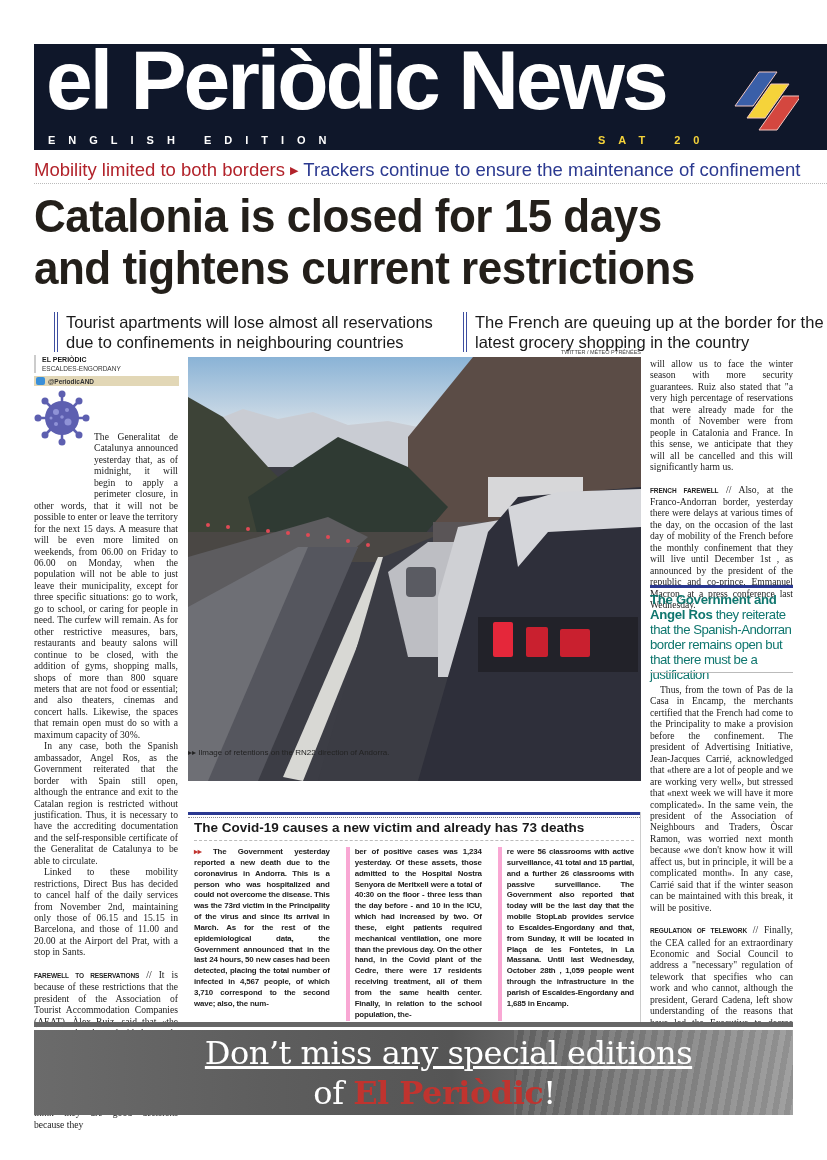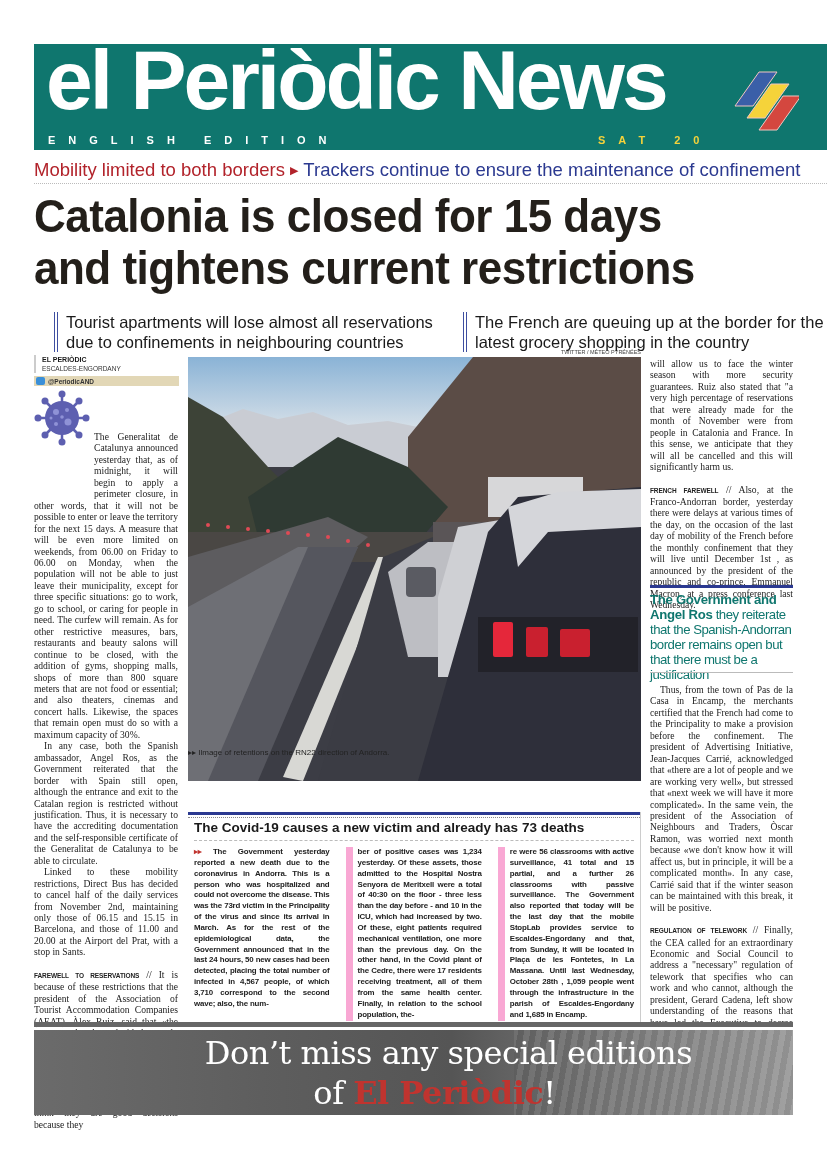--- a/index.html
+++ b/index.html
@@ -1,20 +1,20 @@
 <!DOCTYPE html>
 <html><head>
 <meta charset="utf-8">
 <style>
   * { box-sizing: border-box; margin: 0; padding: 0; }
   html, body { width: 827px; height: 1160px; background: #ffffff; overflow: hidden; }
   body { position: relative; font-family: "Liberation Serif", serif; color: #1a1a1a; }
 
   
-  .masthead { position: absolute; left: 34px; top: 44px; width: 793px; height: 106px; background: #0f766e; overflow: hidden; }
+  .masthead { position: absolute; left: 34px; top: 44px; width: 793px; height: 106px; background: #0f172a; overflow: hidden; }
   .masthead-title { position: absolute; left: 12px; top: -6px; font-family: "Liberation Sans", sans-serif; font-weight: bold; font-size: 84px; color: #ffffff; letter-spacing: -3px; white-space: nowrap; line-height: 1; }
   .masthead-edition { position: absolute; left: 14px; top: 90px; font-family: "Liberation Sans", sans-serif; font-weight: bold; font-size: 11px; color: #ffffff; letter-spacing: 13px; white-space: nowrap; }
   .masthead-date { position: absolute; left: 564px; top: 90px; font-family: "Liberation Sans", sans-serif; font-weight: bold; font-size: 11px; color: #f5d33a; letter-spacing: 13px; white-space: nowrap; }
   .logo-flag { position: absolute; left: 695px; top: 22px; width: 70px; height: 70px; }
 
   
   .ticker { position: absolute; left: 34px; top: 158px; width: 793px; height: 26px; white-space: nowrap; overflow: hidden; font-family: "Liberation Sans", sans-serif; font-size: 18.5px; line-height: 24px; border-bottom: 1px dotted #bbb; }
   .ticker .red { color: #b2232b; }
   .ticker .arrow { color: #b2232b; font-size: 11px; margin: 0 5px; vertical-align: 2px; }
   .ticker .blue { color: #2b3990; }
@@ -59,28 +59,28 @@
   .col3b { position: absolute; left: 650px; top: 684px; width: 143px; }
 
   
   .covid-box { position: absolute; left: 188px; top: 812px; width: 453px; height: 210px; border-right: 1px solid #ccc; }
   .covid-box .topbar { height: 3px; background: #2b3990; }
   .covid-box .dots { border-top: 1px dotted #888; margin-top: 2px; }
   .covid-title { font-family: "Liberation Sans", sans-serif; font-weight: bold; font-size: 13.5px; line-height: 20px; padding-left: 6px; color: #1a1a1a; }
   .covid-box .dots2 { border-top: 1px dashed #bbb; margin: 2px 6px 0 6px; }
   .covid-cols { display: flex; gap: 10px; padding: 6px 0 0 6px; }
   .covid-col { width: 150px; padding-right: 6px; font-family: "Liberation Sans", sans-serif; font-weight: bold; font-size: 7.9px; line-height: 10.85px; color: #222; text-align: justify; letter-spacing: -0.15px; }
-  .covid-col + .covid-col { border-left: 7px solid #f9a8d4; padding-left: 5px; }
+  .covid-col + .covid-col { border-left: 4px solid #f9a8d4; padding-left: 5px; }
   .covid-col .mark { color: #c0342f; }
 
   
   .bottom-rule { position: absolute; left: 34px; top: 1022px; width: 759px; height: 5px; background: #666; }
   .banner { position: absolute; left: 34px; top: 1030px; width: 759px; height: 85px; background: linear-gradient(90deg, #6b6b6b 0%, #5e5e5e 30%, #555 55%, #777 75%, #999 100%); overflow: hidden; }
   .banner .bg-deco { position: absolute; left: 480px; top: -10px; width: 300px; height: 110px; background: repeating-linear-gradient(100deg, rgba(255,255,255,0.08) 0 6px, rgba(0,0,0,0.05) 6px 12px); }
-  .banner-line1 { position: absolute; left: 0; top: 4px; width: 759px; text-align: center; font-family: "DejaVu Serif", serif; font-size: 32px; color: #ffffff; padding-left: 70px; letter-spacing: -0.5px; }
+  .banner-line1 { position: absolute; left: 0; top: 4px; width: 759px; text-align: center; font-family: "DejaVu Serif", serif; font-size: 32px; color: #ffffff; padding-left: 70px; letter-spacing: -0.5px; text-decoration: underline; }
   .banner-line2 { position: absolute; left: 0; top: 44px; width: 759px; text-align: center; font-family: "DejaVu Serif", serif; font-size: 32px; color: #ffffff; letter-spacing: -0.5px; padding-left: 42px; }
   .banner-line2 .brand { color: #c0342f; font-weight: bold; }
 </style>
 </head>
 <body>
 
 <div class="masthead">
   <div class="masthead-title">el Periòdic News</div>
   <div class="masthead-edition">ENGLISH EDITION</div>
   <div class="masthead-date">SAT 20</div>

